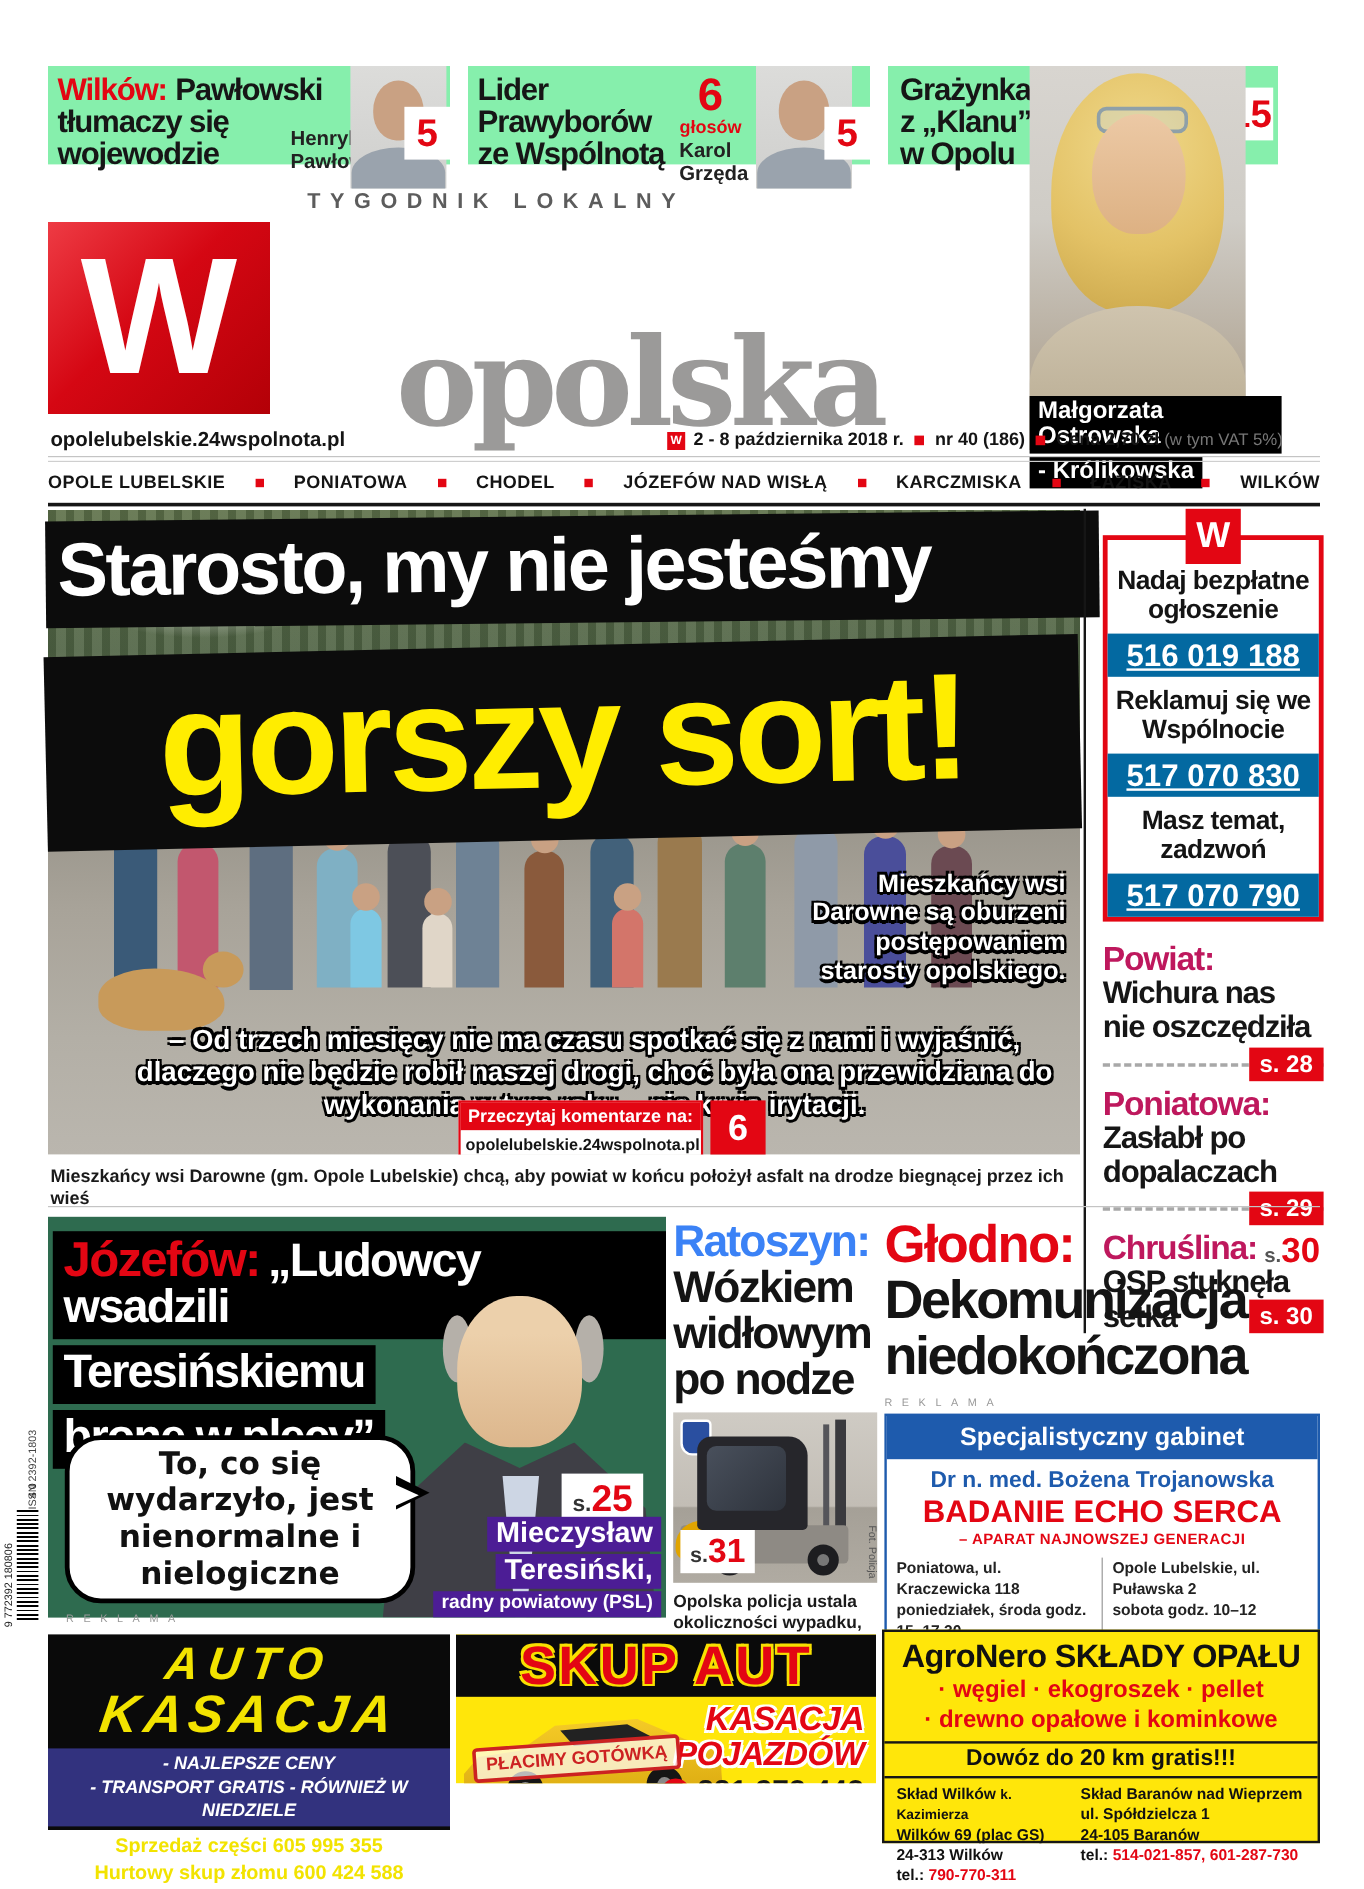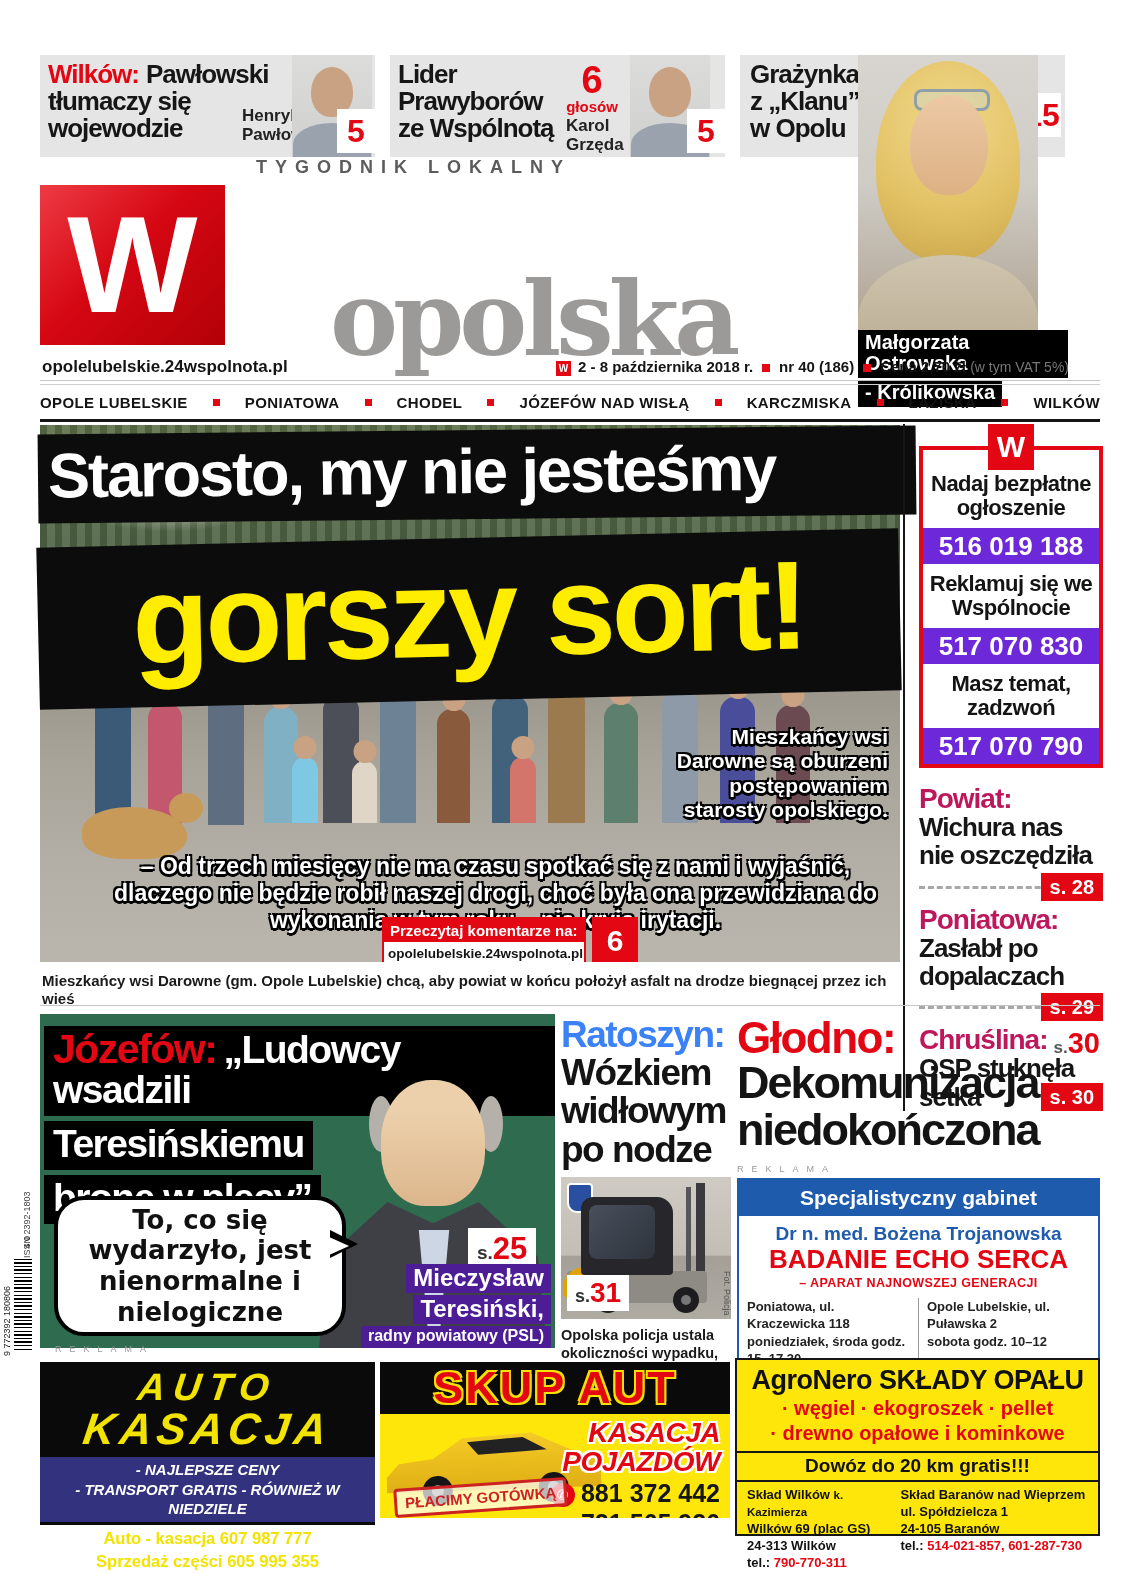--- a/index.html
+++ b/index.html
@@ -1,20 +1,20 @@
 <!DOCTYPE html>
 <html lang="pl"><head>
 <meta charset="utf-8">
 <style>
   html,body{margin:0;padding:0;background:#fff;}
   body{font-family:"Liberation Sans",sans-serif;color:#141414;}
   .page{position:relative;width:1137px;height:1574px;background:#fff;overflow:hidden;}
   .abs{position:absolute;}
   
-  .teaser{position:absolute;top:55px;height:102px;background:#e5e5e5;}
+  .teaser{position:absolute;top:55px;height:82px;background:#86efac;}
   .t-line{font:800 26px/1.04 "Liberation Sans",sans-serif;letter-spacing:-1px;color:#161616;}
   .t-kicker{color:#e30613;margin-right:7px;}
   .t-name{font:800 17px/1.1 "Liberation Sans",sans-serif;color:#222;}
   .t-page{position:absolute;bottom:4px;width:38px;height:44px;background:#fff;color:#e30613;
           font:800 32px/44px "Liberation Sans",sans-serif;text-align:center;}
   .t-photo{position:absolute;top:0;height:102px;overflow:hidden;background:linear-gradient(180deg,#dcdcda 0%,#cfcfcd 100%);}
   .t-photo::before{content:"";position:absolute;left:50%;top:12px;transform:translateX(-50%);
       width:42px;height:50px;border-radius:50% 50% 46% 46%;background:#c9a183;}
   .t-photo::after{content:"";position:absolute;left:50%;bottom:-8px;transform:translateX(-50%);
       width:78px;height:42px;border-radius:50% 50% 0 0;background:#9aa3ad;}
@@ -82,21 +82,21 @@
   .c-page{position:absolute;left:552px;top:492px;width:46px;height:47px;background:#e30613;color:#fff;
       font:800 30px/47px "Liberation Sans",sans-serif;text-align:center;}
   .lead-caption{position:absolute;left:2px;top:550px;width:860px;font:700 15px/1.2 "Liberation Sans",sans-serif;color:#1a1a1a;}
   
   .sidebar{position:absolute;left:903px;top:424px;width:200px;border-left:2px solid #161616;padding-left:14px;box-sizing:border-box;}
   .contact-box{position:relative;margin-top:22px;border:4px solid #e30613;background:#fff;}
   .cb-logo{position:absolute;top:-26px;left:50%;transform:translateX(-50%);width:46px;height:46px;
       background:#e30613;color:#fff;font:800 30px/46px "Liberation Sans",sans-serif;text-align:center;}
   .cb-text{font:800 22px/1.08 "Liberation Sans",sans-serif;letter-spacing:-.5px;text-align:center;padding:8px 4px;color:#141414;}
   .cb-text.first{padding-top:22px;}
-  .cb-phone{background:#6d28d9;color:#fff;font:800 26px/1.25 "Liberation Sans",sans-serif;text-align:center;padding:2px 0;}
+  .cb-phone{background:#0369a1;color:#fff;font:800 26px/1.25 "Liberation Sans",sans-serif;text-align:center;padding:2px 0;text-decoration:underline;}
   .side-teaser{margin-top:16px;}
   .st-kicker{font:800 28px/1.05 "Liberation Sans",sans-serif;letter-spacing:-1px;color:#be185d;}
   .st-line{font:800 26px/1.08 "Liberation Sans",sans-serif;letter-spacing:-1px;color:#161616;}
   .st-rule{position:relative;border-top:3px dashed #a8a8a8;margin:16px 0 4px;}
   .st-page{position:absolute;right:0;top:-16px;background:#e30613;color:#fff;font:800 20px/1.3 "Liberation Sans",sans-serif;padding:1px 9px;}
   .st-flex{display:flex;justify-content:space-between;align-items:center;}
   .st-page-inline{background:#e30613;color:#fff;font:800 20px/1.3 "Liberation Sans",sans-serif;padding:1px 9px;}
   
   .bottom-row{position:absolute;left:40px;top:1005px;width:1060px;height:345px;border-top:1px solid #c4c4c4;}
   .green-box{position:absolute;left:0;top:8px;width:515px;height:334px;background:#2e6b4f;overflow:hidden;padding:12px 0 0 4px;box-sizing:border-box;}
@@ -160,21 +160,21 @@
   .k-tel{font:800 19px/1.3 "Liberation Sans",sans-serif;text-align:center;margin-top:5px;color:#111;}
   
   .ads-row{position:absolute;left:40px;top:1358px;width:1060px;height:200px;}
   .auto-ad{position:absolute;left:0;top:4px;width:335px;height:163px;background:#0a0a0a;text-align:center;
       padding-top:6px;box-sizing:border-box;}
   .ak1{font:800 38px/1 "Liberation Sans",sans-serif;font-style:italic;color:#f2e300;letter-spacing:8px;transform:skewX(-8deg);}
   .ak2{font:800 44px/1.05 "Liberation Sans",sans-serif;font-style:italic;color:#f2e300;letter-spacing:5px;transform:skewX(-8deg);}
   .ak-band{background:#32327e;margin:5px 0;padding:3px 2px;}
   .ak-band div{color:#fff;font:800 15px/1.3 "Liberation Sans",sans-serif;font-style:italic;}
   .ak-contact{color:#f2e300;font:800 16.5px/1.4 "Liberation Sans",sans-serif;}
-  .skup-ad{position:absolute;left:340px;top:4px;width:350px;height:156px;background:#ffe60a;overflow:hidden;}
+  .skup-ad{position:absolute;left:340px;top:4px;width:350px;height:124px;background:#ffe60a;overflow:hidden;}
   .sk-head{position:absolute;left:0;top:0;width:100%;height:52px;background:#0a0a0a;text-align:center;}
   .sk-title{font:800 45px/52px "Liberation Sans",sans-serif;color:#e30613;letter-spacing:2px;
       text-shadow:-2px -2px 0 #f8e000,2px -2px 0 #f8e000,-2px 2px 0 #f8e000,2px 2px 0 #f8e000;}
   .sk-kasacja{position:absolute;right:10px;top:56px;text-align:right;color:#e30613;
       font:800 28px/1.05 "Liberation Sans",sans-serif;font-style:italic;letter-spacing:-.5px;
       text-shadow:-2px -2px 0 #fff,2px -2px 0 #fff,-2px 2px 0 #fff,2px 2px 0 #fff;}
   .sk-phones{position:absolute;right:10px;top:116px;text-align:right;font:800 25px/1.2 "Liberation Sans",sans-serif;color:#161616;}
   .sk-phone-icon{display:inline-block;width:24px;height:24px;border-radius:50%;background:#e30613;color:#fff;
       font:700 14px/24px "DejaVu Sans",sans-serif;text-align:center;vertical-align:middle;margin-right:6px;}
   .car{position:absolute;left:6px;top:62px;width:215px;height:82px;transform:rotate(-2deg);}
@@ -436,21 +436,20 @@
   <div class="reklama reklama-left">REKLAMA</div>
   <section class="ads-row">
 
     <div class="auto-ad">
       <div class="ak1">AUTO</div>
       <div class="ak2">KASACJA</div>
       <div class="ak-band">
         <div>- NAJLEPSZE CENY</div>
         <div>- TRANSPORT GRATIS - RÓWNIEŻ W NIEDZIELE</div>
       </div>
-      <div class="ak-contact">Auto - kasacja 607 987 777</div>
       <div class="ak-contact">Sprzedaż części 605 995 355</div>
       <div class="ak-contact">Hurtowy skup złomu 600 424 588</div>
     </div>
 
     <div class="skup-ad">
       <div class="sk-head"><span class="sk-title">SKUP AUT</span></div>
       <div class="car">
         <div class="car-body"></div>
         <div class="car-win"></div>
         <div class="car-wheel" style="left:36px;"></div>

